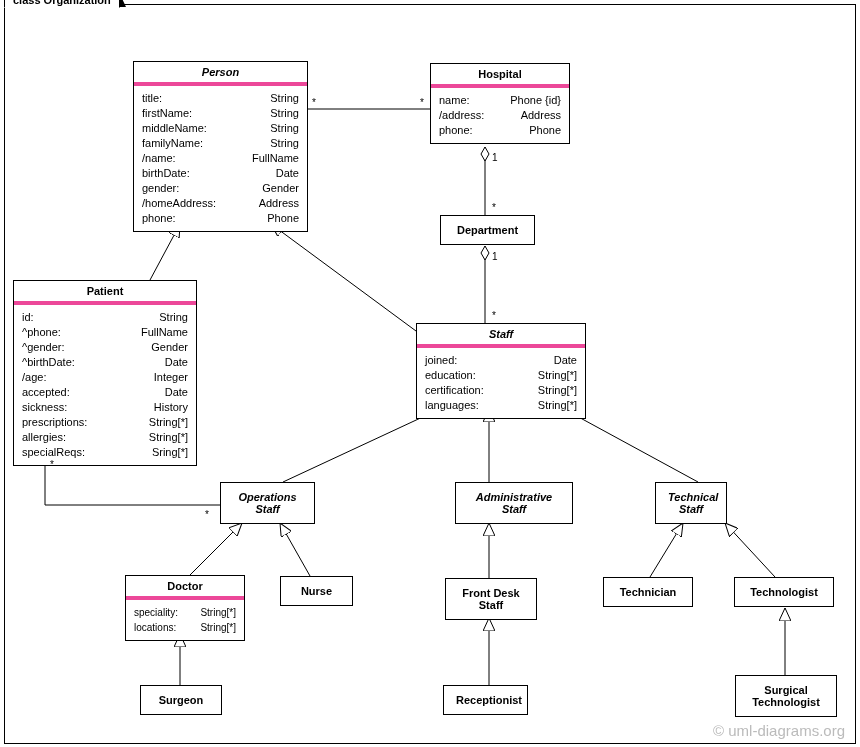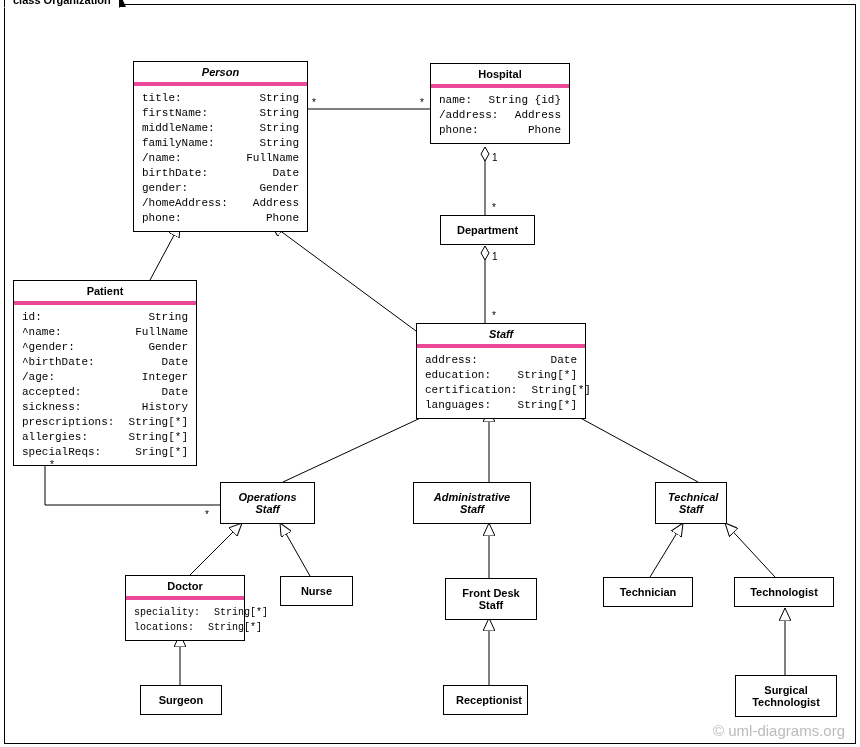--- a/index.html
+++ b/index.html
@@ -49,21 +49,20 @@
   font-style: italic;
 }
 .cls-title.no-italic { font-style: normal; }
 .cls-body {
   padding: 5px 8px;
 }
 .attr-row {
   display: flex;
   justify-content: space-between;
   line-height: 15px;
-  font-family: Liberation Mono, monospace;
 }
 .attr-row span:first-child { padding-right: 14px; }
 .simple {
   position: absolute;
   border: 1px solid #000;
   background: #fff;
   text-align: center;
   font-weight: bold;
   padding: 8px 12px;
   box-sizing: border-box;
@@ -178,21 +177,21 @@
           <span>Phone</span>
         </div>
       </div>
   </div>
 
   <div class="cls" style="left:425px;top:58px;width:140px">
     <div class="cls-title no-italic">Hospital</div>
     <div class="cls-body" id="hospital-attrs">
         <div class="attr-row">
           <span>name:</span>
-          <span>String {id}</span>
+          <span>Phone {id}</span>
         </div>
         <div class="attr-row">
           <span>/address:</span>
           <span>Address</span>
         </div>
         <div class="attr-row">
           <span>phone:</span>
           <span>Phone</span>
         </div>
       </div>
@@ -201,21 +200,21 @@
   <div class="simple" style="left:435px;top:210px;width:95px">Department</div>
 
   <div class="cls" style="left:8px;top:275px;width:184px">
     <div class="cls-title no-italic">Patient</div>
     <div class="cls-body" id="patient-attrs">
         <div class="attr-row">
           <span>id:</span>
           <span>String</span>
         </div>
         <div class="attr-row">
-          <span>^name:</span>
+          <span>^phone:</span>
           <span>FullName</span>
         </div>
         <div class="attr-row">
           <span>^gender:</span>
           <span>Gender</span>
         </div>
         <div class="attr-row">
           <span>^birthDate:</span>
           <span>Date</span>
         </div>
@@ -243,41 +242,41 @@
           <span>specialReqs:</span>
           <span>Sring[*]</span>
         </div>
       </div>
   </div>
 
   <div class="cls" style="left:411px;top:318px;width:170px">
     <div class="cls-title">Staff</div>
     <div class="cls-body" id="staff-attrs">
         <div class="attr-row">
-          <span>address:</span>
+          <span>joined:</span>
           <span>Date</span>
         </div>
         <div class="attr-row">
           <span>education:</span>
           <span>String[*]</span>
         </div>
         <div class="attr-row">
           <span>certification:</span>
           <span>String[*]</span>
         </div>
         <div class="attr-row">
           <span>languages:</span>
           <span>String[*]</span>
         </div>
       </div>
   </div>
 
   <div class="simple italic" style="left:215px;top:477px;width:95px;white-space:pre-line">Operations
 Staff</div>
-  <div class="simple italic" style="left:408px;top:477px;width:118px;white-space:pre-line">Administrative
+  <div class="simple italic" style="left:450px;top:477px;width:118px;white-space:pre-line">Administrative
 Staff</div>
   <div class="simple italic" style="left:650px;top:477px;width:72px;white-space:pre-line">Technical
 Staff</div>
 
   <div class="cls" style="left:120px;top:570px;width:120px">
     <div class="cls-title no-italic">Doctor</div>
     <div class="cls-body" id="doctor-attrs" style="font-size:10px">
         <div class="attr-row">
           <span>speciality:</span>
           <span>String[*]</span>

